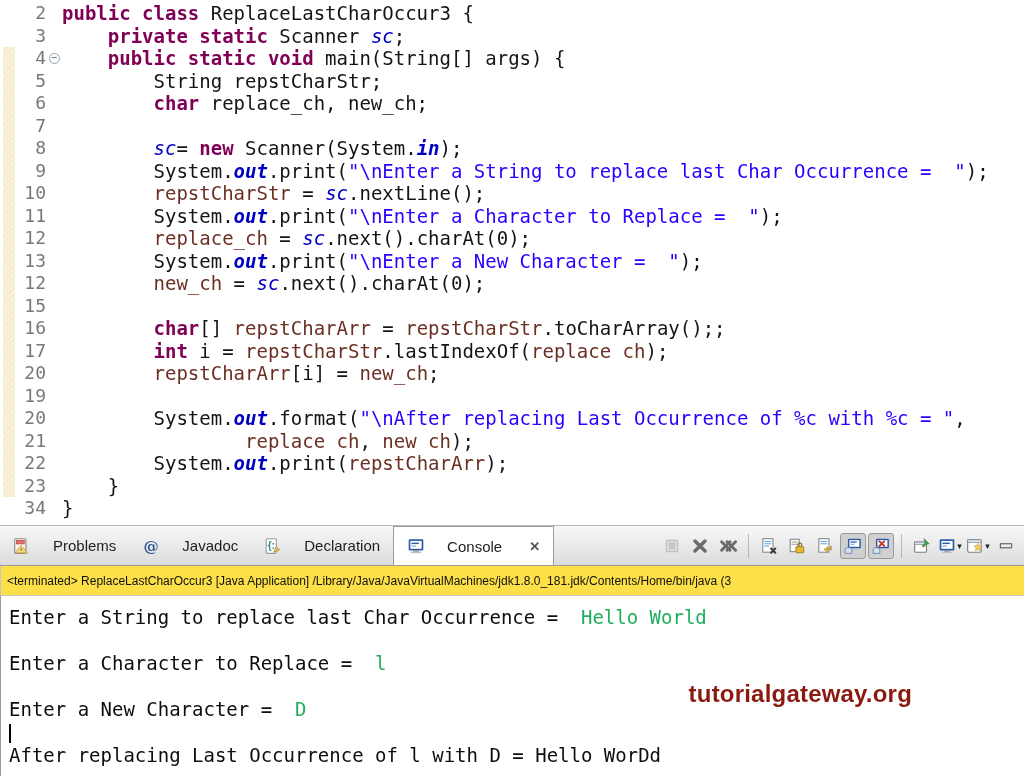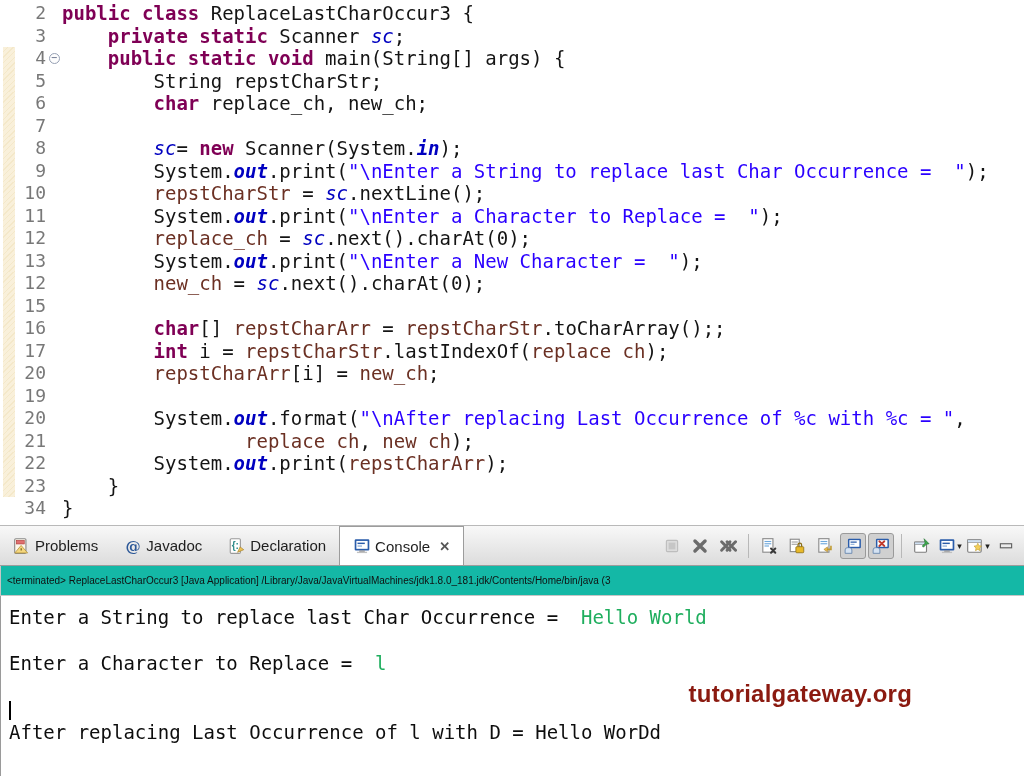--- a/index.html
+++ b/index.html
@@ -22,34 +22,34 @@
   .tk-k  { color:var(--kw); font-weight:bold;text-align:center; }
   .tk-s  { color:var(--str); }
   .tk-f  { color:var(--sf); font-style:italic; }
   .tk-fb { color:var(--sf); font-style:italic; font-weight:bold; }
   .tk-v  { color:var(--vr); }
 
   
   #tabbar { height:40px; background:linear-gradient(#f8f8f8,#dcdcdc); border-bottom:1px solid #9c9c9c;
             display:flex; align-items:stretch; position:relative; z-index:3; }
   #tabs { display:flex; align-items:stretch; }
-  .tab { display:flex; align-items:center; gap:4px; padding:0 13px; font-size:15px; color:#1e1e1e; height:100%; }
+  .tab { display:flex; align-items:center; gap:22px; padding:0 13px; font-size:15px; color:#1e1e1e; height:100%; }
   .tab.active { background:#fff; border:1px solid #9c9c9c; border-bottom:none; margin-bottom:-1px; }
   .tabicon svg { width:18px; height:18px; display:block; }
   .tab-close { color:#555; font-size:13px; font-weight:bold; margin-left:5px; }
   #tb-buttons { margin-left:auto; display:flex; align-items:center; padding-right:4px; }
   .tbtn { width:26px; height:26px; display:flex; align-items:center; justify-content:center; margin:0 1px; border:1px solid transparent; }
   .tbtn svg { width:18px; height:18px; display:block; }
   .tbtn.pressed { border:1px solid #9a9a9a; background:#d0d0d0; border-radius:3px; }
   .tsep { width:1px; height:24px; background:#b8b8b8; margin:0 6px; }
   .dd { font-size:9px; color:#222; margin-left:1px; }
 
   
-  #statusline { height:30px; background:#14b8a6; border-bottom:1px solid #c6c6c6; border-left:1px solid #c6c6c6;
-                display:flex; align-items:center; padding:0 6px; font-size:10px; color:#101010;
+  #statusline { height:30px; background:#fde047; border-bottom:1px solid #c6c6c6; border-left:1px solid #c6c6c6;
+                display:flex; align-items:center; padding:0 6px; font-size:12px; color:#101010;
                 white-space:nowrap; overflow:hidden; }
 
   
   #console { position:relative; height:180px; background:#fff; border-left:1px solid #9a9a9a;
              font-family:"DejaVu Sans Mono", monospace; font-size:19px; padding:10px 0 0 8px; overflow:hidden; }
   .cline { height:23px; line-height:23px; white-space:pre; }
   .cp { color:#0d0d0d; }
   .cg { color:var(--grn); }
   .caret { display:inline-block; width:2px; height:19px; background:#000; vertical-align:middle; }
   #watermark { position:absolute; top:84px; right:112px; font-weight:bold; font-size:24px;
@@ -257,17 +257,18 @@
 <div id="statusline">
   <span>&lt;terminated&gt; ReplaceLastCharOccur3 [Java Application] /Library/Java/JavaVirtualMachines/jdk1.8.0_181.jdk/Contents/Home/bin/java  (3</span>
 </div>
 
 <div id="console">
   <div>
       <div class="cline"><span class="cp">Enter a String to replace last Char Occurrence =  </span><span class="cg">Hello World</span></div>
       <div class="cline">&nbsp;</div>
       <div class="cline"><span class="cp">Enter a Character to Replace =  </span><span class="cg">l</span></div>
       <div class="cline">&nbsp;</div>
+      <div class="cline"><span class="cp">Enter a New Character =  </span><span class="cg">D</span></div>
       <div class="cline"><span class="caret"></span></div>
       <div class="cline"><span class="cp">After replacing Last Occurrence of l with D = Hello WorDd</span></div>
     </div>
   <div id="watermark">tutorialgateway.org</div>
 </div>
 
 </body></html>

